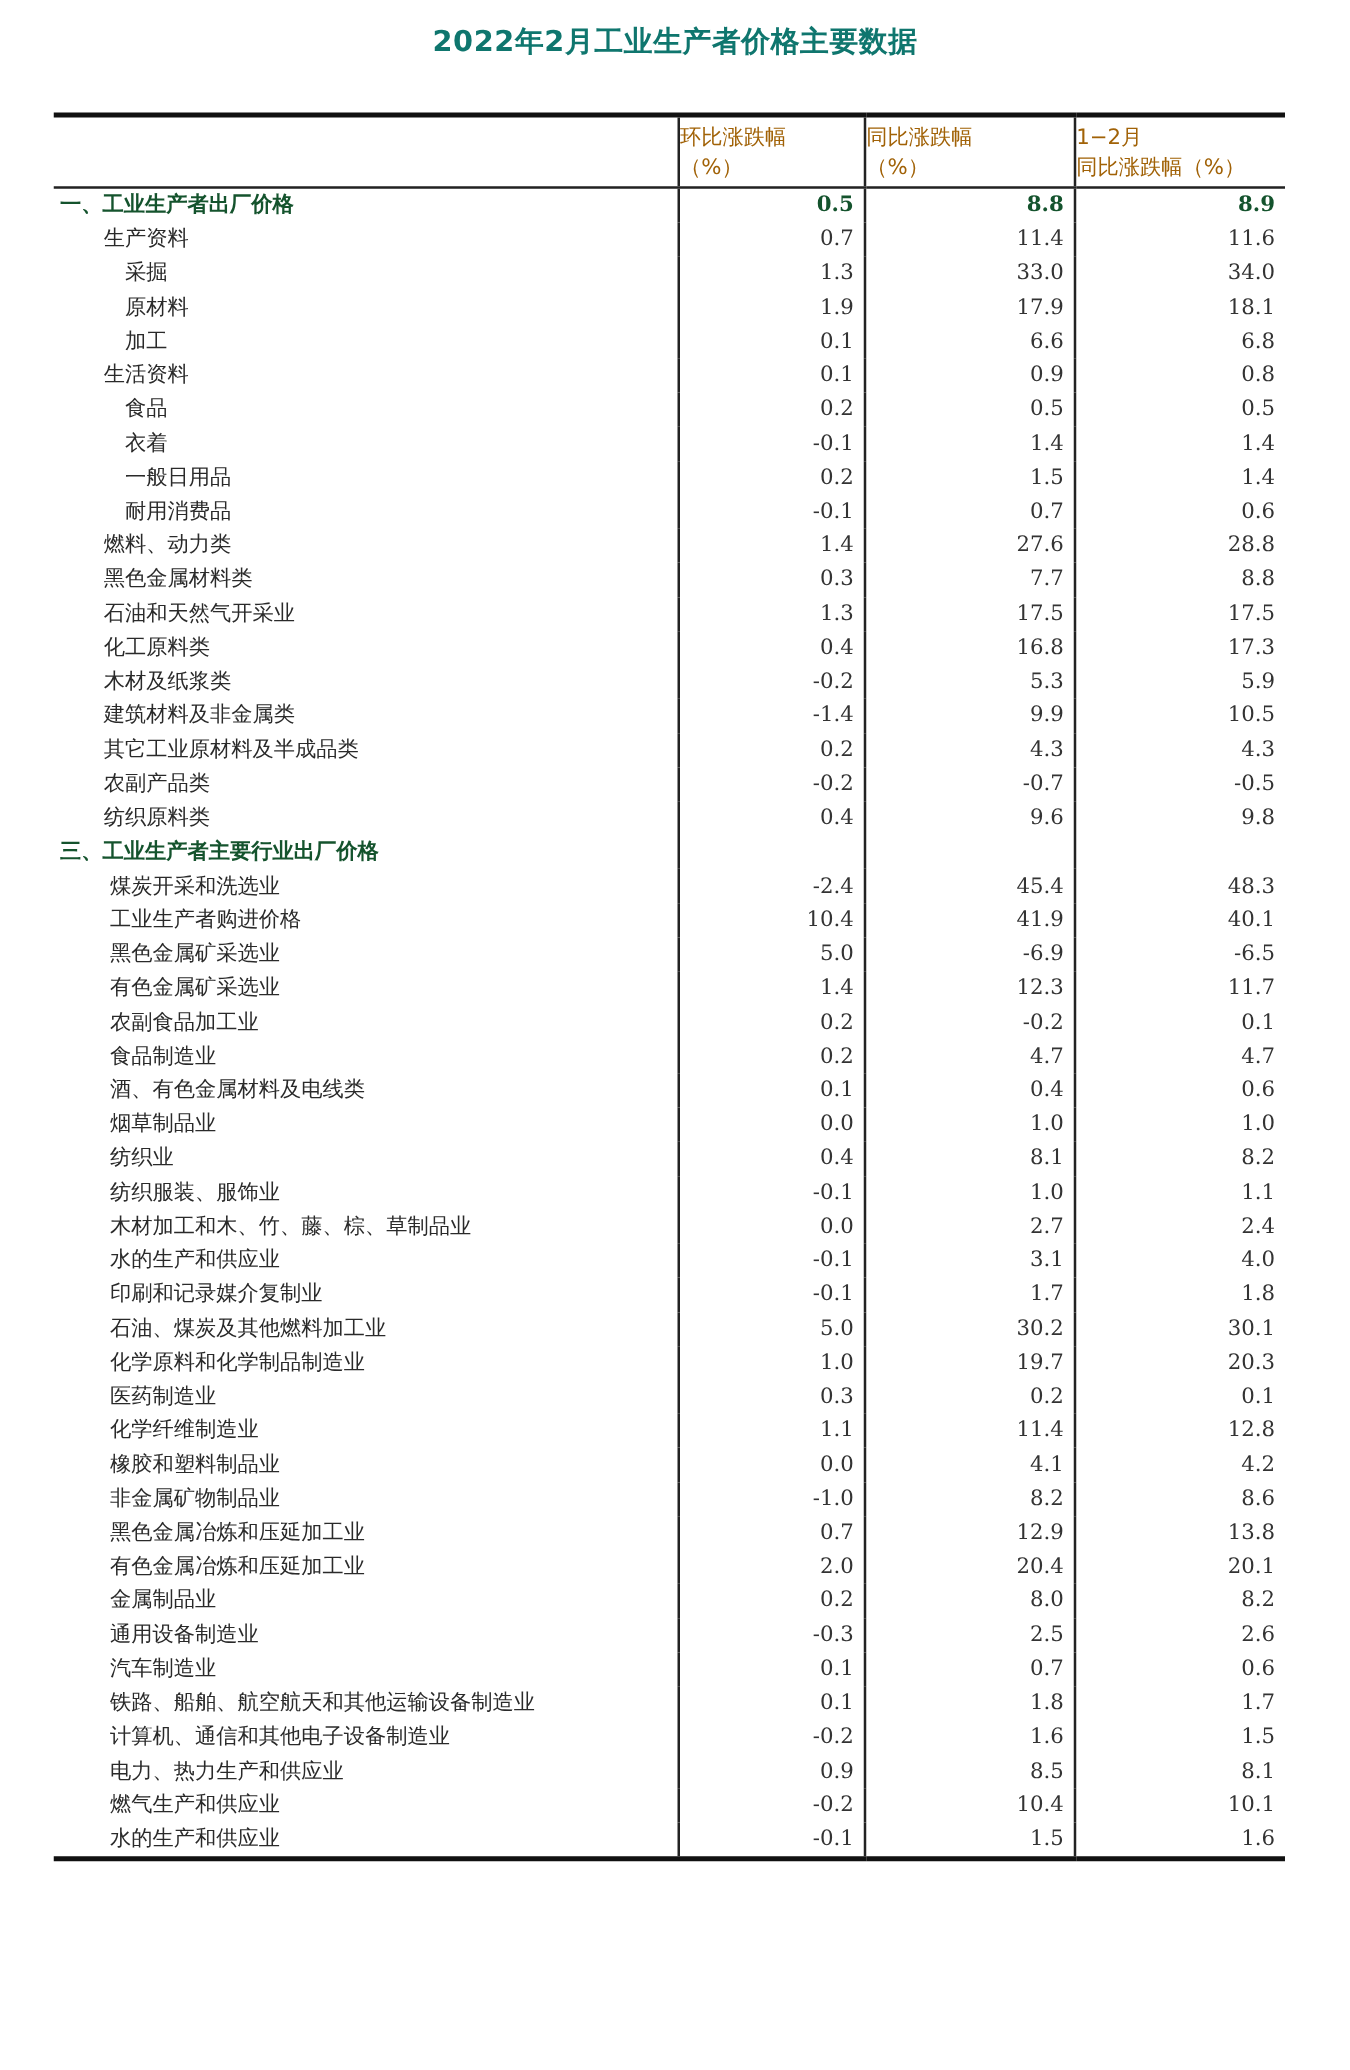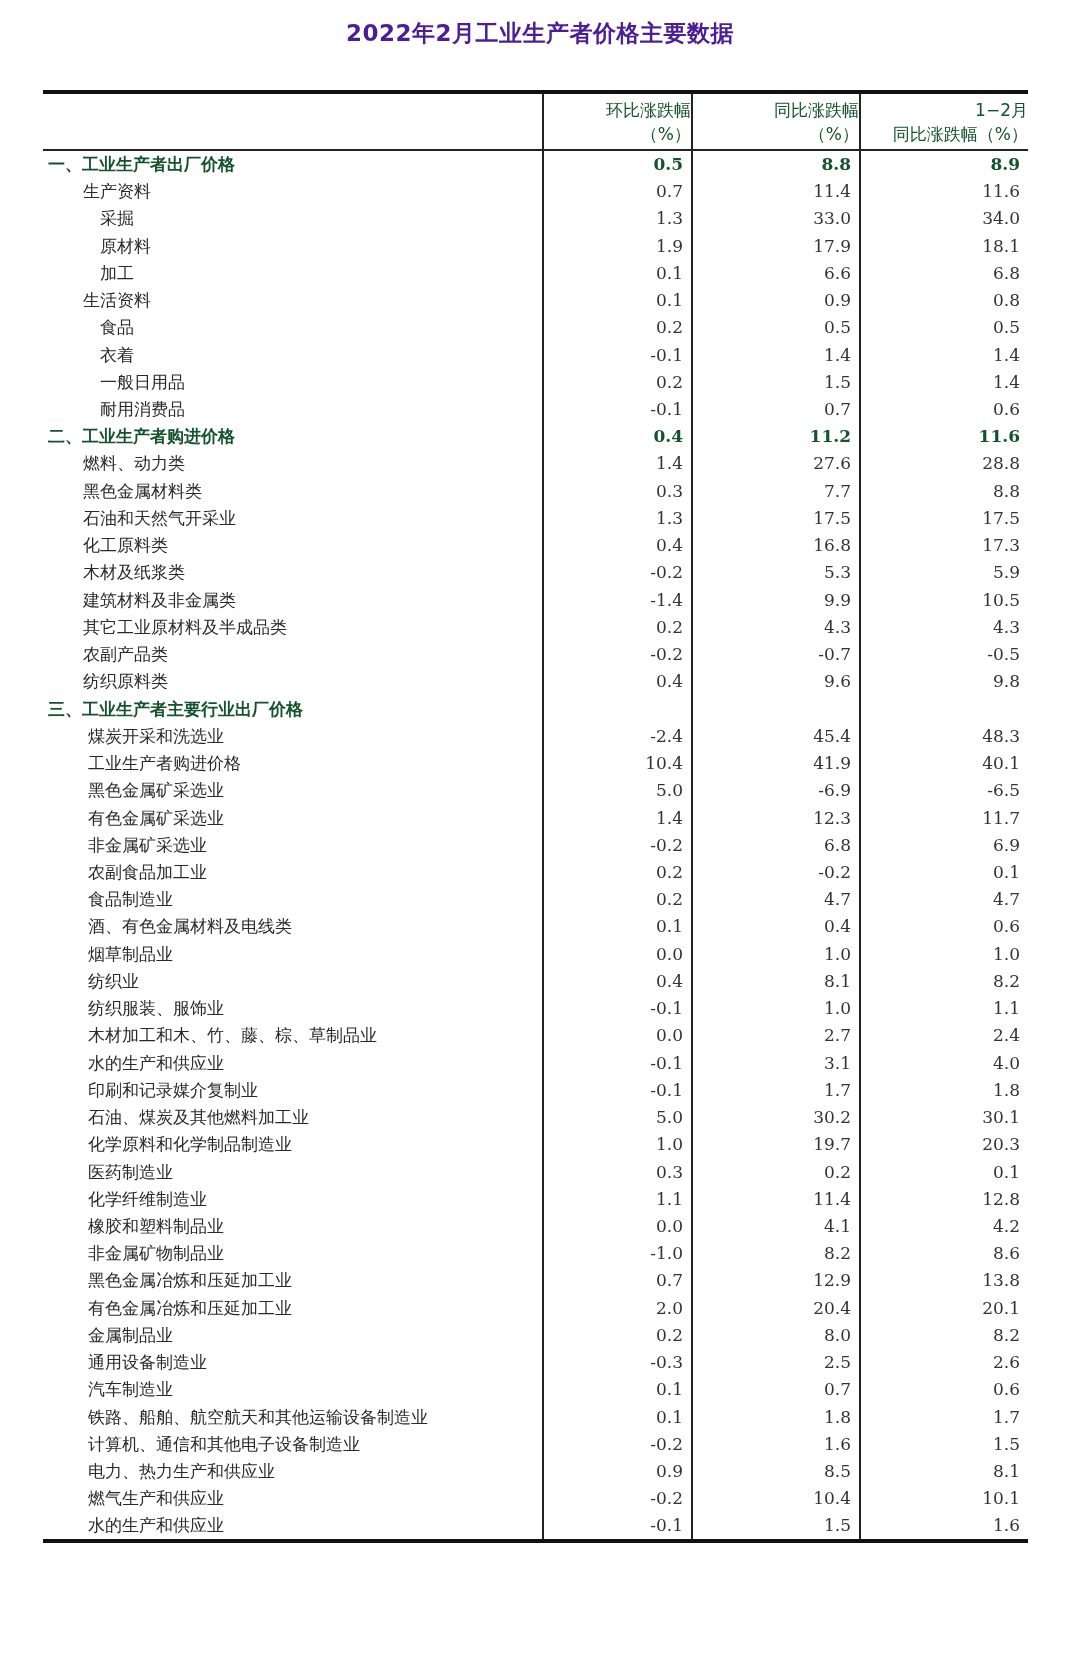--- a/index.html
+++ b/index.html
@@ -1,26 +1,26 @@
 <!DOCTYPE html>
 <html><head>
 <meta charset="utf-8">
 <style>
   html, body { margin:0; padding:0; background:#ffffff; }
   body { width:1080px; height:1656px; position:relative; overflow:hidden;
          font-family:"DejaVu Sans", "Liberation Sans", sans-serif; color:#2a2a2a; }
   .title { position:absolute; top:18px; left:0; width:1080px; text-align:center;
-           font-size:23px; font-weight:bold; color:#4c1d95; letter-spacing:0.5px; }
+           font-size:23px; font-weight:bold; color:#0f766e; letter-spacing:0.5px; }
   table.ppi { position:absolute; top:90px; left:43px; width:985px; border-collapse:collapse; table-layout:fixed; }
   table.ppi col.c0 { width:500px; }
   table.ppi col.c1 { width:149px; }
   table.ppi col.c2 { width:168px; }
   table.ppi col.c3 { width:168px; }
   thead tr { height:58px; }
-  thead th { font-weight:normal; font-size:17px; color:#14532d; text-align:right; vertical-align:middle;
+  thead th { font-weight:normal; font-size:17px; color:#a16207; text-align:left; vertical-align:middle;
              border-top:4px solid #111; border-bottom:2px solid #222; line-height:24px; padding:0; }
   thead th.col-num { border-left:2px solid #222; }
   tbody tr { height:27.24px; }
   tbody td { padding:0; font-size:17px; line-height:27px; white-space:nowrap; }
   tbody td.num { border-left:2px solid #222; text-align:right; padding-right:8px;
                  font-family:"DejaVu Serif", "Liberation Serif", serif; font-size:17px; color:#333; }
   tbody tr.bold td { font-weight:bold; color:#14532d; }
   tbody tr:last-child td { border-bottom:4px solid #111; }
   td.label.l0 { padding-left:5px; }
   td.label.l1 { padding-left:40px;margin-top:25px; }
@@ -110,26 +110,20 @@
         <td class="num">0.2</td>
         <td class="num">1.5</td>
         <td class="num">1.4</td>
       </tr>
       <tr>
         <td class="label l2">耐用消费品</td>
         <td class="num">-0.1</td>
         <td class="num">0.7</td>
         <td class="num">0.6</td>
       </tr>
-      <tr class="bold">
-        <td class="label l0">二、工业生产者购进价格</td>
-        <td class="num">0.4</td>
-        <td class="num">11.2</td>
-        <td class="num">11.6</td>
-      </tr>
       <tr>
         <td class="label l1">燃料、动力类</td>
         <td class="num">1.4</td>
         <td class="num">27.6</td>
         <td class="num">28.8</td>
       </tr>
       <tr>
         <td class="label l1">黑色金属材料类</td>
         <td class="num">0.3</td>
         <td class="num">7.7</td>
@@ -201,26 +195,20 @@
         <td class="num">-6.9</td>
         <td class="num">-6.5</td>
       </tr>
       <tr>
         <td class="label l3">有色金属矿采选业</td>
         <td class="num">1.4</td>
         <td class="num">12.3</td>
         <td class="num">11.7</td>
       </tr>
       <tr>
-        <td class="label l3">非金属矿采选业</td>
-        <td class="num">-0.2</td>
-        <td class="num">6.8</td>
-        <td class="num">6.9</td>
-      </tr>
-      <tr>
         <td class="label l3">农副食品加工业</td>
         <td class="num">0.2</td>
         <td class="num">-0.2</td>
         <td class="num">0.1</td>
       </tr>
       <tr>
         <td class="label l3">食品制造业</td>
         <td class="num">0.2</td>
         <td class="num">4.7</td>
         <td class="num">4.7</td>

